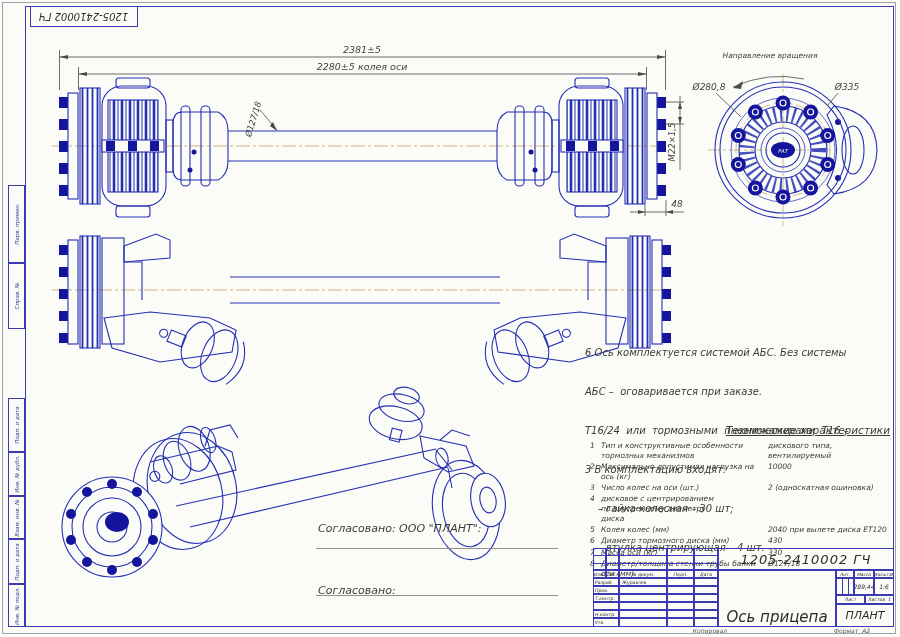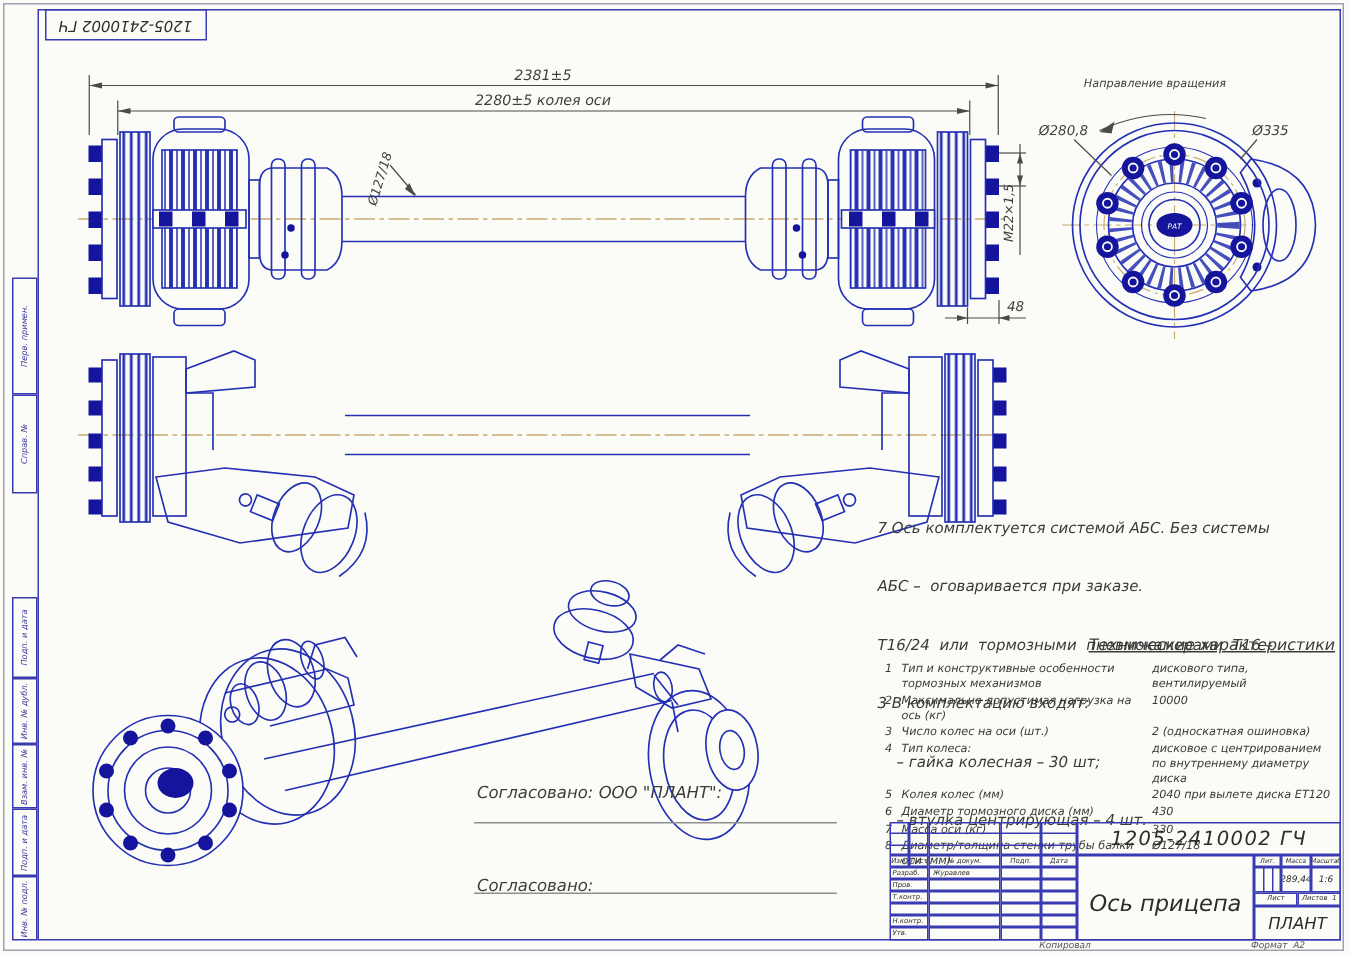--- a/index.html
+++ b/index.html
@@ -261,21 +261,21 @@
       <span>Взам. инв. №</span>
     </div>
   <div class="vbox" style="top:539px;height:45px;">
       <span>Подп. и дата</span>
     </div>
   <div class="vbox" style="top:584px;height:43px;">
       <span>Инв. № подл.</span>
     </div>
 
   <div class="notes">
-    <div>7 Ось комплектуется системой АБС. Без системы</div>
+    <div>6 Ось комплектуется системой АБС. Без системы</div>
     <div>АБС –  оговаривается при заказе.</div>
     <div>Т16/24  или  тормозными  пневмокамерами  Т16 –</div>
     <div>3 В комплектацию входят:</div>
     <div>    – гайка колесная – 30 шт;</div>
     <div>    – втулка центрирующая – 4 шт.</div>
   </div>
 
   <div class="tech">
     <div class="tech-title">Технические характеристики</div>
     <div class="trow">
@@ -288,21 +288,20 @@
         <span class="tl">Максимально допустимая нагрузка на ось (кг)</span>
         <span class="tv">10000</span>
       </div>
     <div class="trow">
         <span class="tn">3</span>
         <span class="tl">Число колес на оси (шт.)</span>
         <span class="tv">2 (односкатная ошиновка)</span>
       </div>
     <div class="trow">
         <span class="tn">4</span>
-        <span class="tl">Тип колеса:</span>
         <span class="tv">дисковое с центрированием по внутреннему диаметру диска</span>
       </div>
     <div class="trow">
         <span class="tn">5</span>
         <span class="tl">Колея колес (мм)</span>
         <span class="tv">2040 при вылете диска ET120</span>
       </div>
     <div class="trow">
         <span class="tn">6</span>
         <span class="tl">Диаметр тормозного диска (мм)</span>
@@ -385,21 +384,21 @@
         <span>Утв.</span>
       </div>
     <div class="c" style="left:26px;top:70px;width:48px;height:9px;"></div>
     <div class="c" style="left:74px;top:70px;width:27px;height:9px;"></div>
     <div class="c" style="left:101px;top:70px;width:24px;height:9px;"></div>
 
     <div class="c" style="left:125px;top:0;width:176px;height:22px;font-size:13px;letter-spacing:1px;">
         <span>1205-2410002 ГЧ</span>
       </div>
 
-    <div class="c" style="left:125px;top:22px;width:118px;height:57px;font-size:15px;align-items:center;padding-top:6px;">
+    <div class="c" style="left:125px;top:22px;width:118px;height:57px;font-size:15px;align-items:flex-end;padding-top:6px;">
         <span>Ось прицепа</span>
       </div>
 
     <div class="c f43" style="left:243px;top:22px;width:18px;height:8px;">
         <span>Лит.</span>
       </div>
     <div class="c f43" style="left:261px;top:22px;width:20px;height:8px;">
         <span>Масса</span>
       </div>
     <div class="c f43" style="left:281px;top:22px;width:20px;height:8px;">

